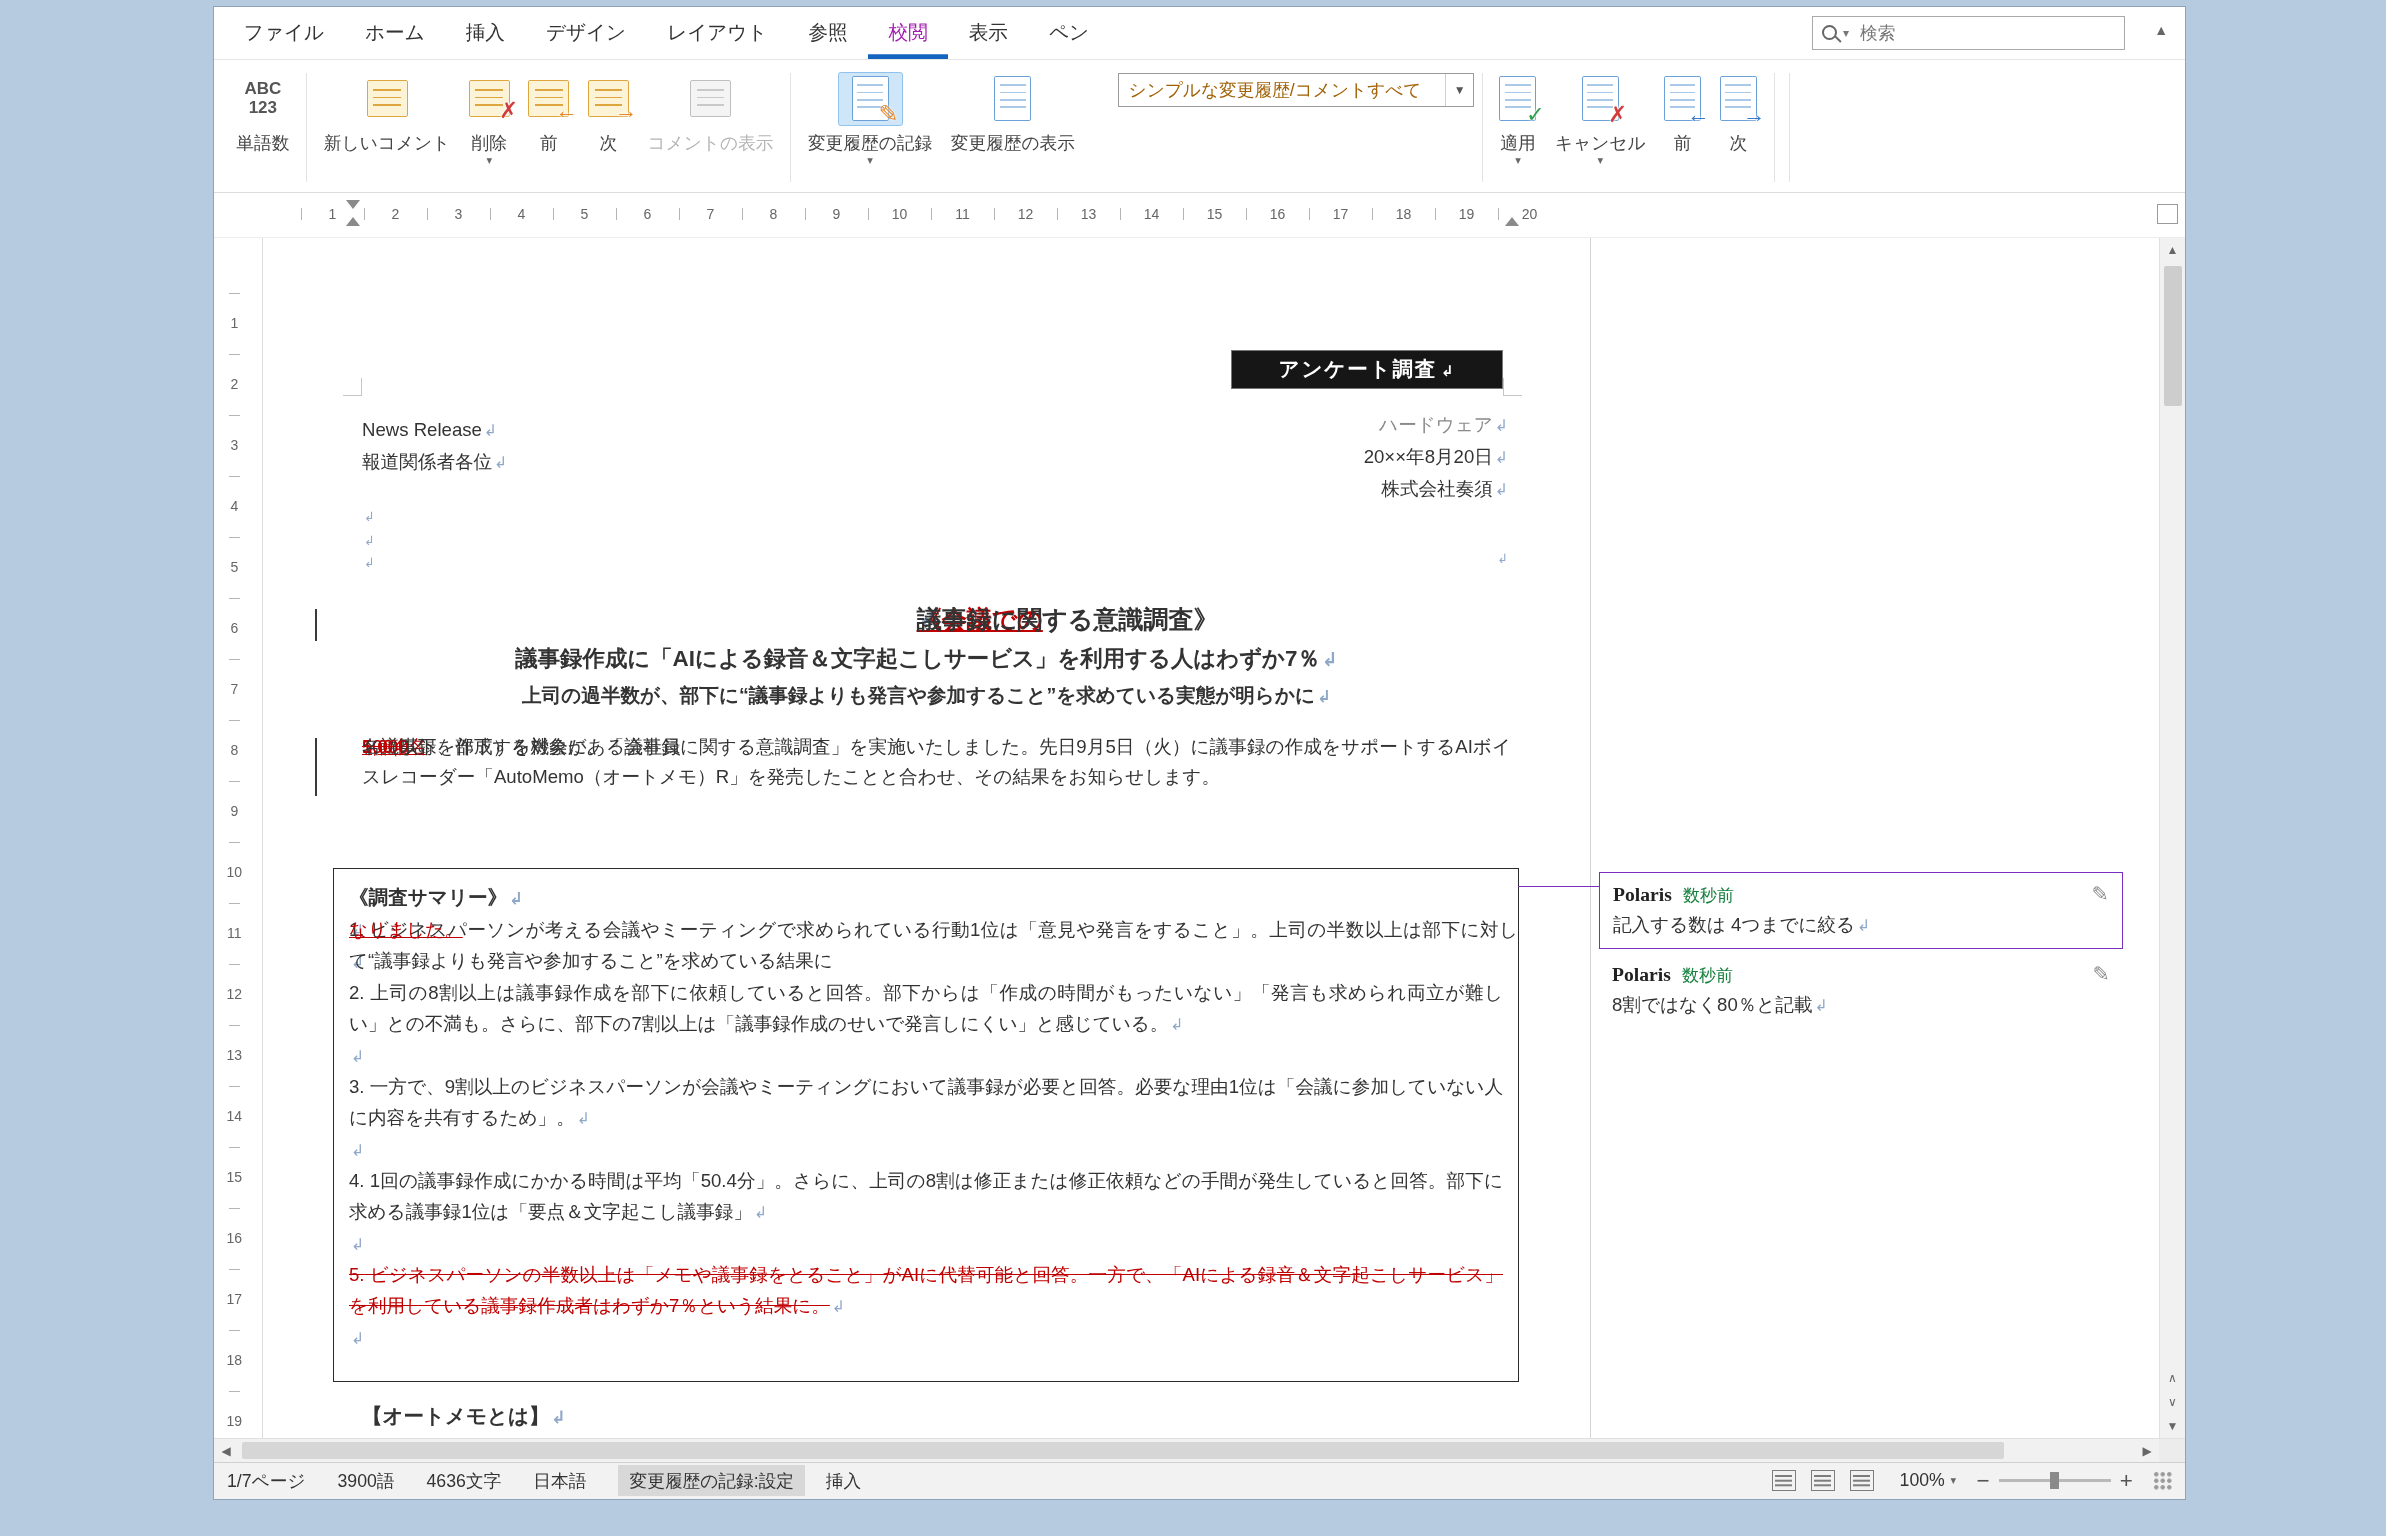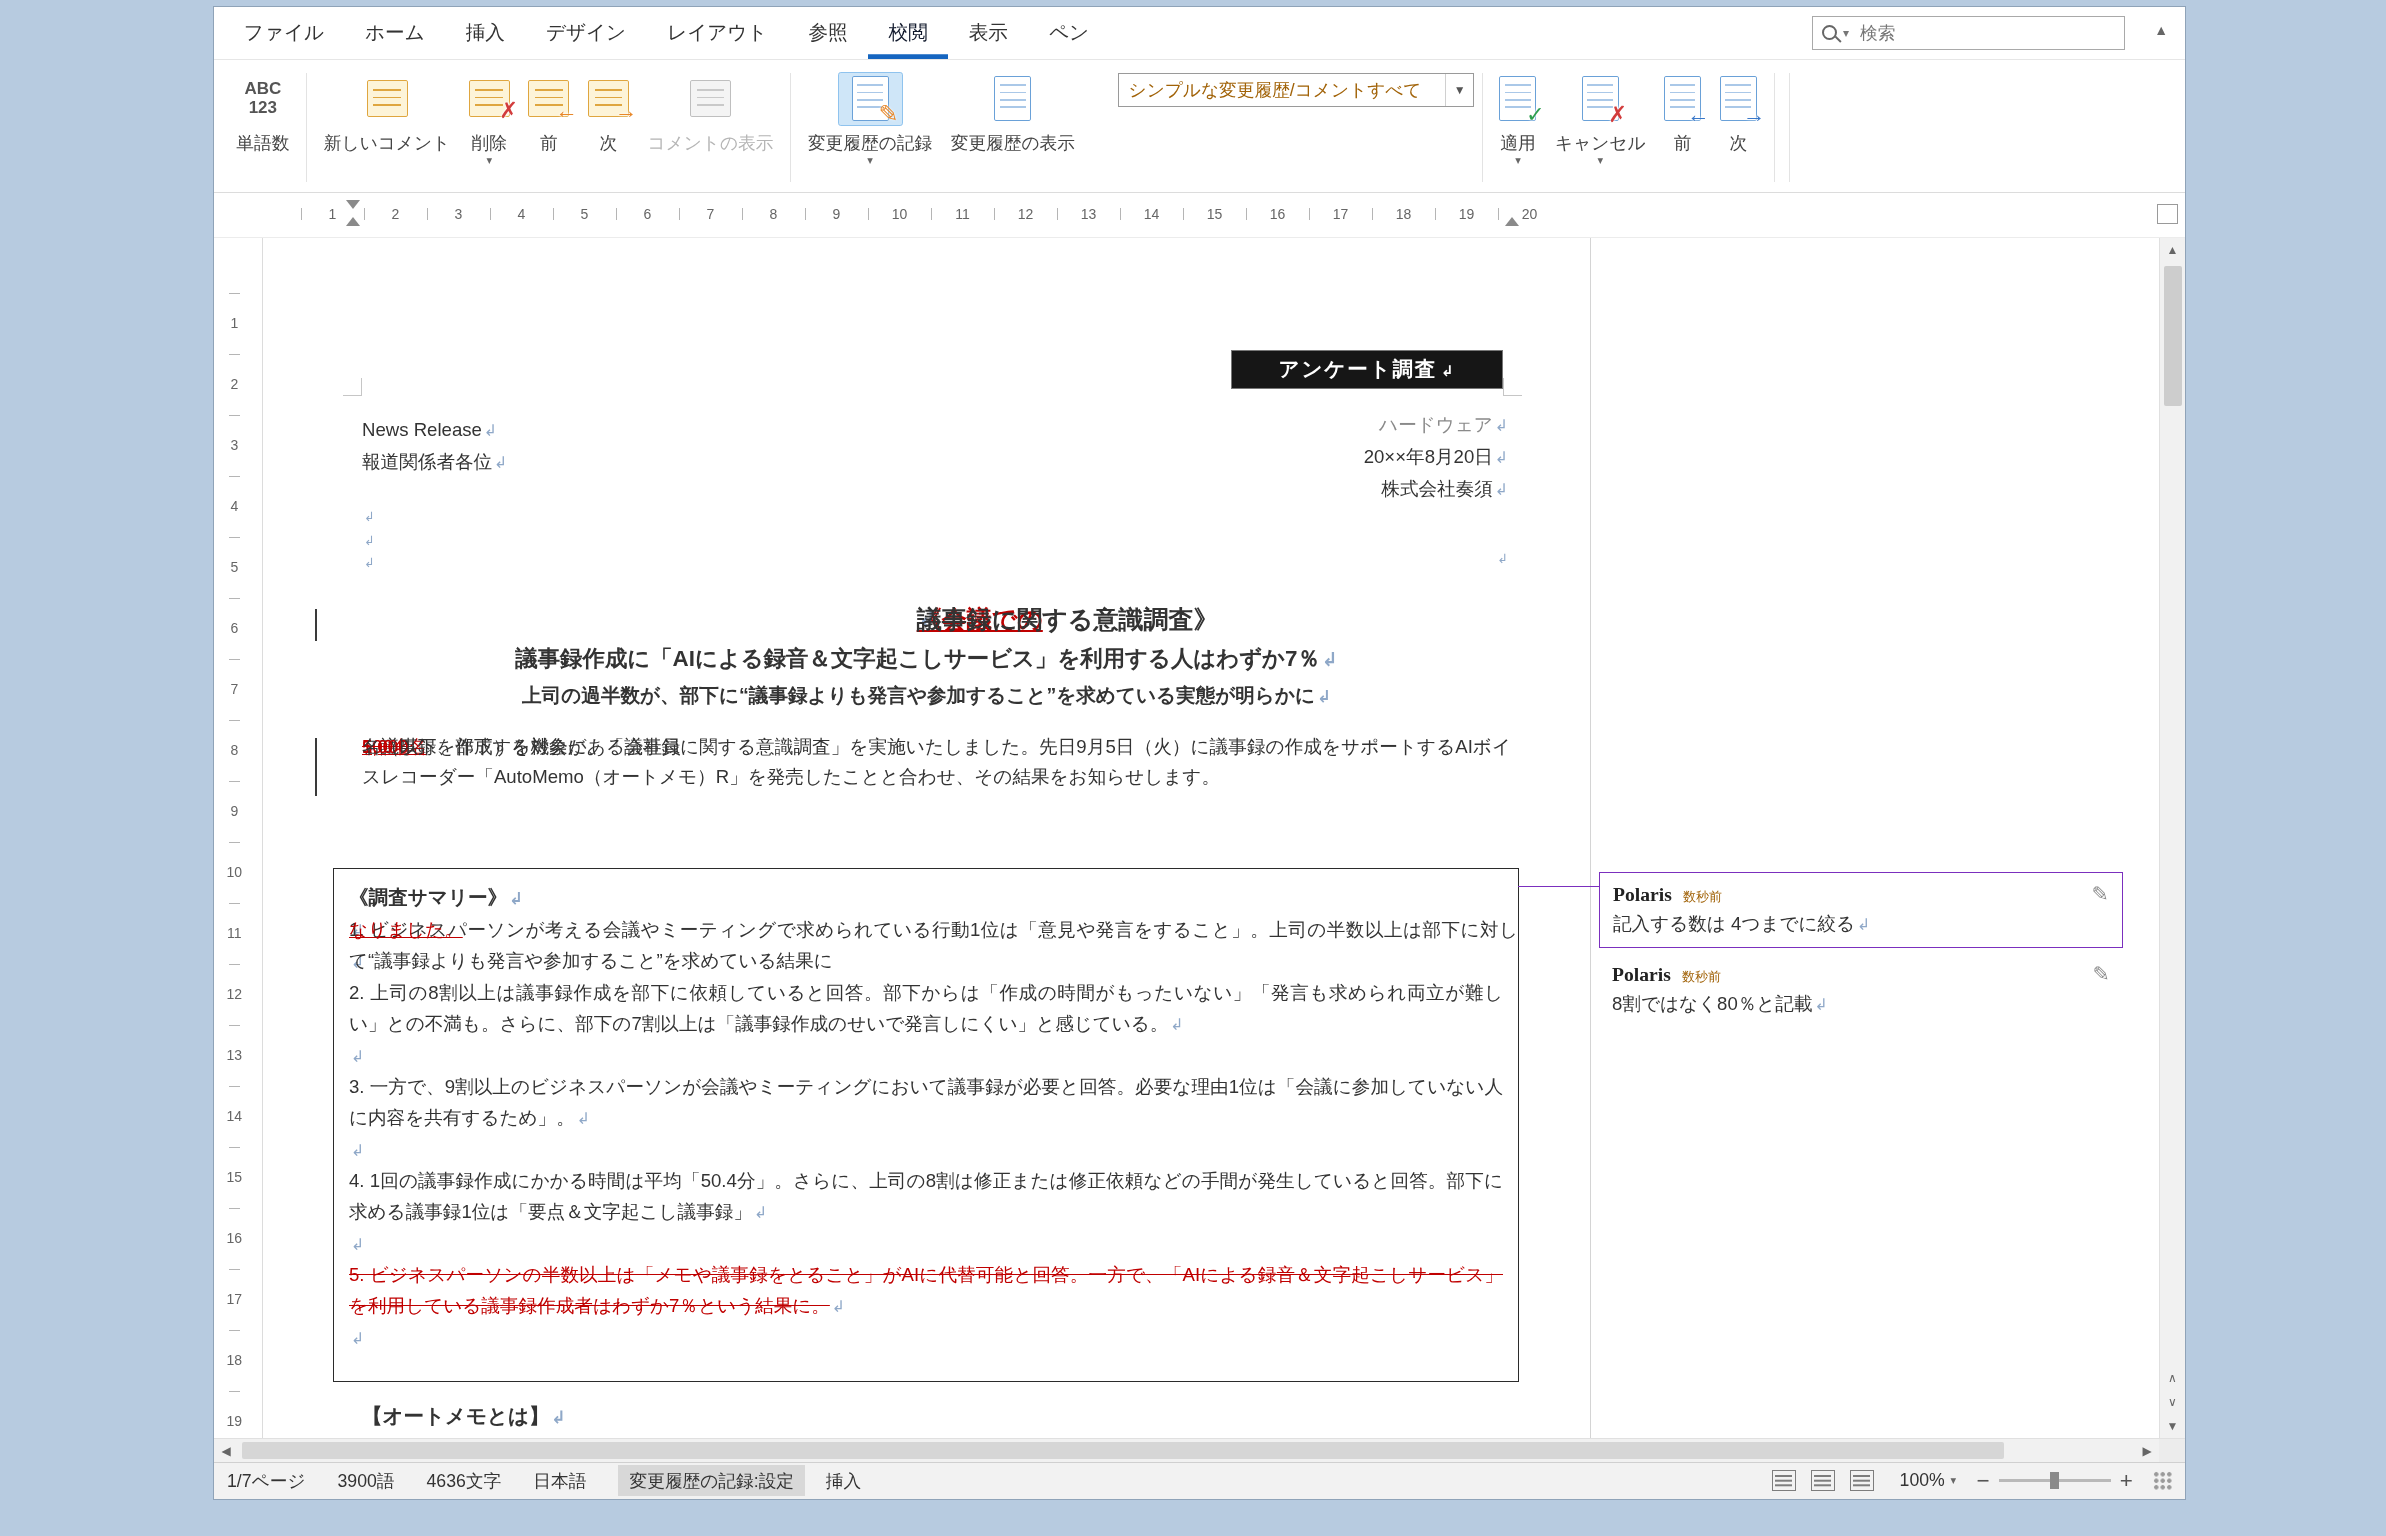--- a/index.html
+++ b/index.html
@@ -6,21 +6,21 @@
   html,body { width:2387px; height:1536px; overflow:hidden; }
   body { background:#b7cbe0; font-family:"Liberation Sans","DejaVu Sans",sans-serif; color:#333; }
 
   .window { position:absolute; left:213px; top:5.6px; width:1973px; height:1494px;
             background:#fff; border:0.9px solid #8fa3b8; display:flex; flex-direction:column; }
 
   
   .tabbar { height:53px; display:flex; align-items:stretch; padding-left:9.3px;
             border-bottom:0.9px solid #e6e6e6; position:relative; background:#fff; }
   .tab { padding:0 20.5px; font-size:19.6px; display:flex; align-items:center; color:#333; cursor:default; }
-  .tab.active { color:#0f172a; box-shadow:inset 0 -4.7px 0 #1565c0; }
+  .tab.active { color:#a21caf; box-shadow:inset 0 -4.7px 0 #1565c0; }
   .searchbox { position:absolute; right:60px; top:9.3px; width:313px; height:34px;
                border:0.9px solid #a9a9a9; background:#fff; display:flex; align-items:center; padding:0 9.3px; }
   .mag { width:15px; height:15px; border:2.3px solid #666; border-radius:50%; position:relative; flex:none; }
   .mag::after { content:""; position:absolute; width:7.5px; height:2.3px; background:#666;
                 right:-6.5px; bottom:-1.9px; transform:rotate(45deg); }
   .searchbox .caret { font-size:12px; color:#777; margin:0 11.2px 0 5.6px; }
   .searchbox .ph { font-size:17.7px; color:#777; }
   .collapse { position:absolute; right:17px; top:15px; font-size:14px; color:#666; }
 
   
@@ -125,21 +125,21 @@
   .bluebar { left:255px; top:1204px; width:837px; height:41px; background:#2bafe8; }
   .bluebar::before { content:""; position:absolute; left:50%; top:2.8px; transform:translateX(-50%);
             width:50px; height:38px; background:#fff; border-radius:11.2px 11.2px 0 0; }
 
   
   .connector { position:absolute; top:648px; left:1304px; width:82px; height:1.9px; background:#7b2fbe; }
   .ccard { position:absolute; left:1385px; width:524px; background:#fff; padding:9.3px 13px; }
   .ccard.active { border:1.9px solid #7b2fbe; }
   .chead { display:flex; align-items:baseline; }
   .cauthor { font-family:"Liberation Serif","DejaVu Serif",serif; font-weight:bold; font-size:19.6px; color:#222; }
-  .ctime { font-size:13px; color:#a16207; margin-left:11.2px; }
+  .ctime { font-size:17px; color:#15803d; margin-left:11.2px; }
   .cpencil { margin-left:auto; color:#8a8a8a; font-size:20.5px; }
   .ctext { font-size:18.6px; margin-top:5.6px; }
 
   
   .vscroll { position:absolute; right:0; top:0; bottom:0; width:26px; background:#f1f1f1;
              border-left:0.9px solid #e0e0e0; }
   .vscroll .sbtn { position:absolute; left:0; width:100%; height:24px; text-align:center;
              line-height:24px; font-size:12px; color:#666; }
   .vthumb { position:absolute; left:3.7px; top:28px; width:18.6px; height:140px; background:#cdcdcd; border-radius:1.9px; }
   .hscroll { height:24px; background:#f1f1f1; border-top:0.9px solid #e0e0e0; position:relative; }

